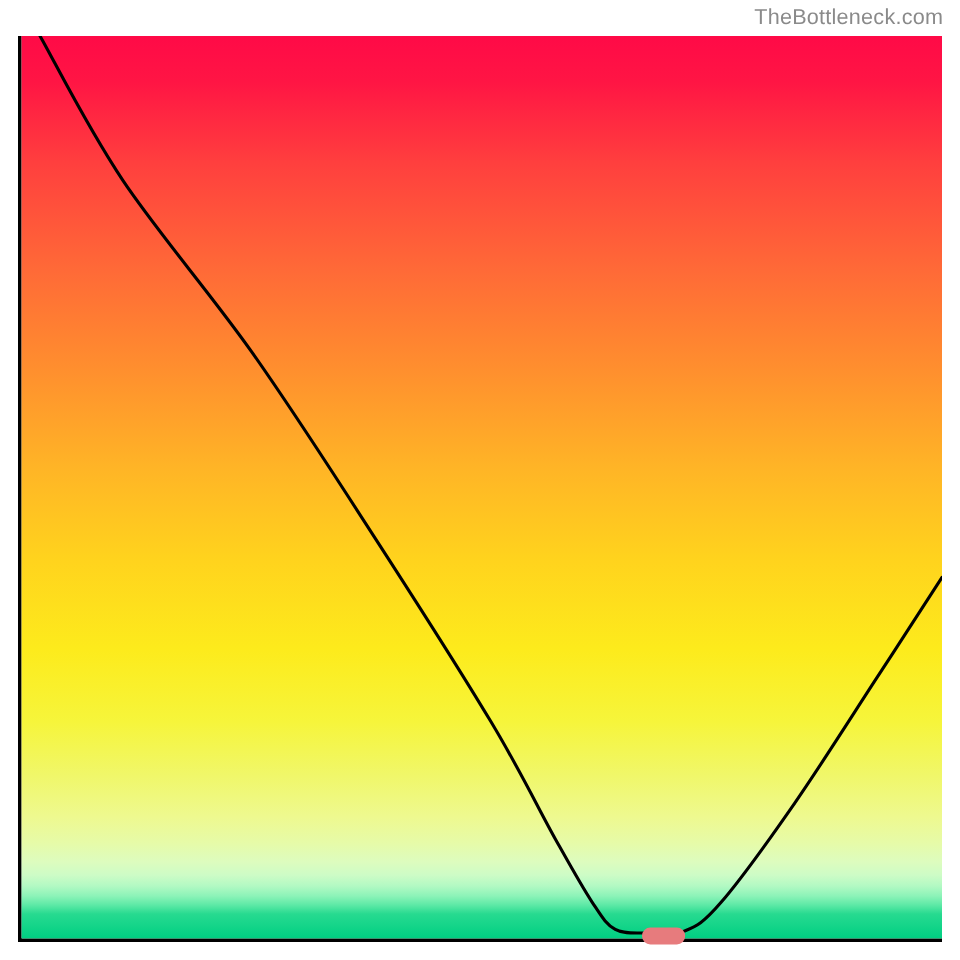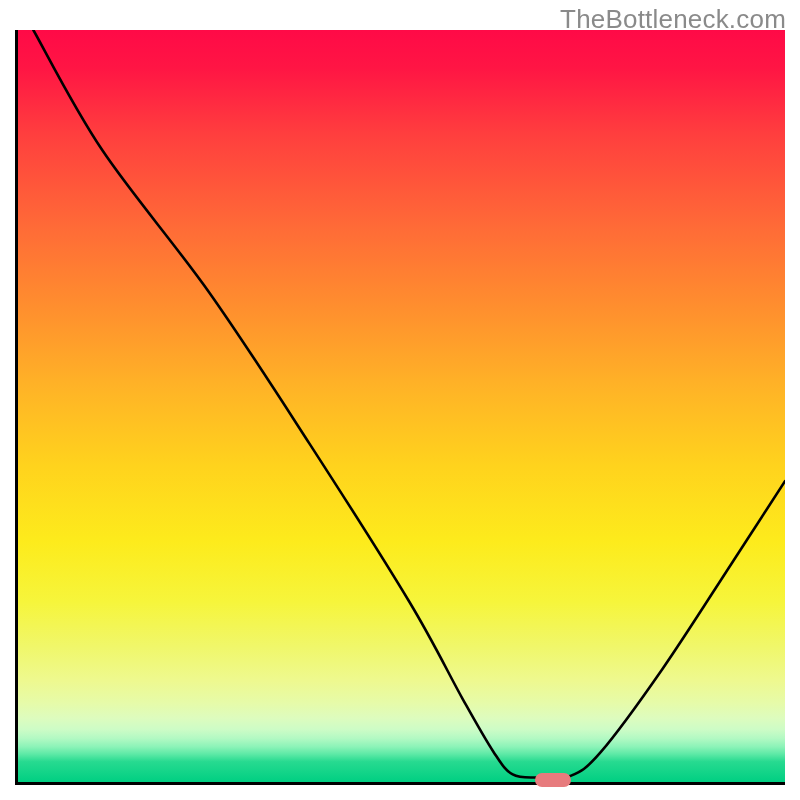--- a/index.html
+++ b/index.html
@@ -7,21 +7,21 @@
   .container {
     position: relative;
     width: 800px;
     height: 800px;
   }
   .watermark {
     position: absolute;
     top: 4px;
     right: 14px;
     font-family: Arial, Helvetica, sans-serif;
-    font-size: 26px;
+    font-size: 18px;
     font-weight: 500;
     color: #8a8a8a;
     letter-spacing: 0.2px;
   }
   .plot-frame {
     position: absolute;
     left: 15px;
     top: 30px;
     width: 770px;
     height: 755px;

